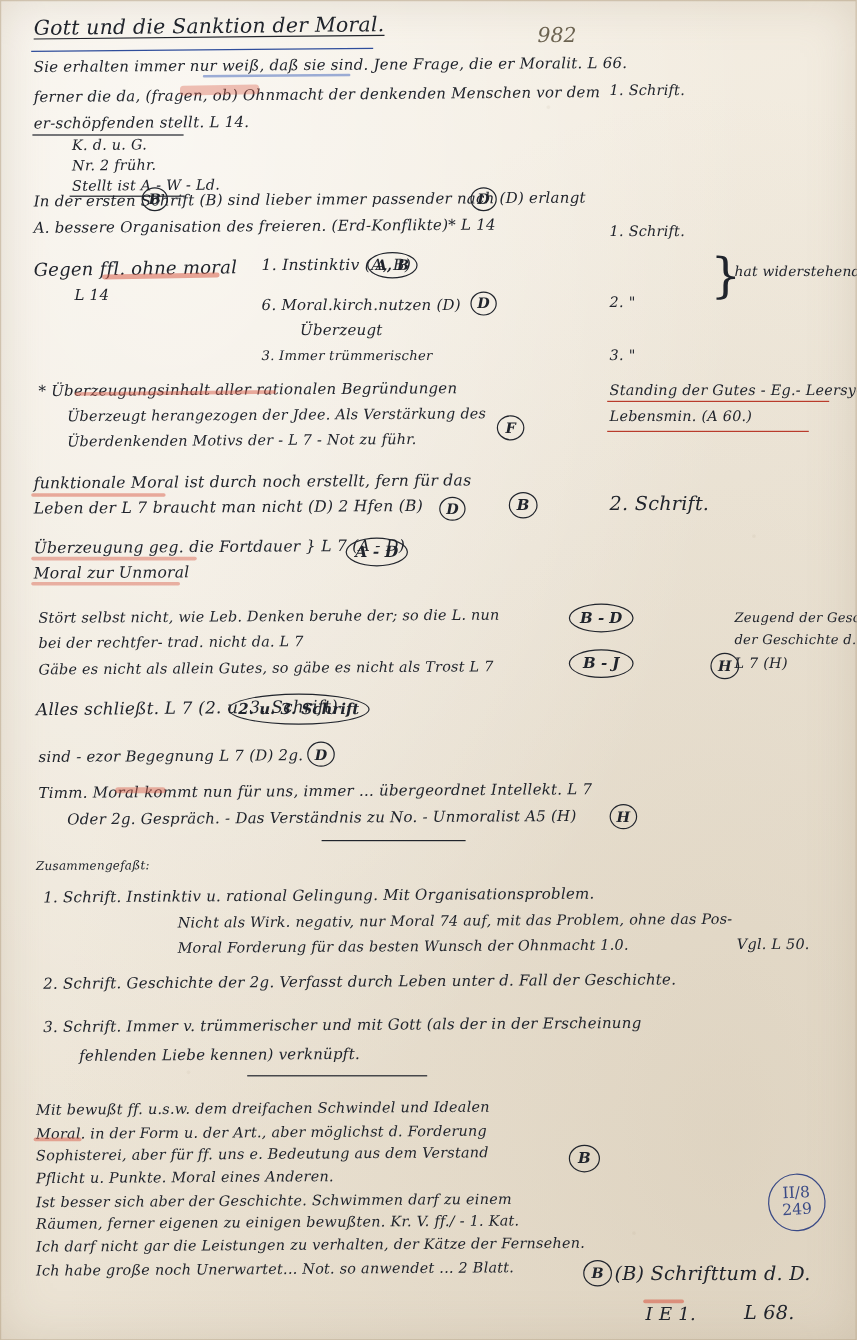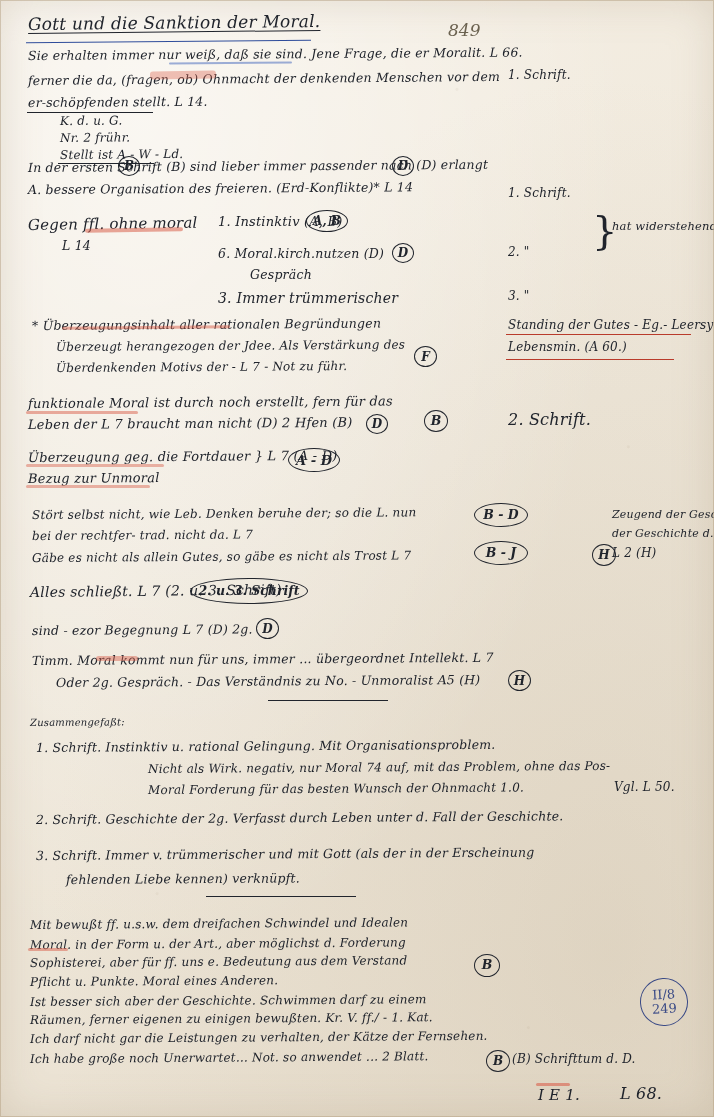--- a/index.html
+++ b/index.html
@@ -104,21 +104,21 @@
     color:#6b6250;
     font-size:17px;
   }
 </style>
 </head>
 <body>
 
 <div class="page">
   <div class="speckle"></div>
 
-  <div class="pagenum" style="left:448px;top:20px;">849</div>
+  <div class="pagenum" style="left:448px;top:20px;">982</div>
 
   <div class="hw ink-dark u-dark" style="left:28px;top:14px;font-size:17px;transform:rotate(-0.6deg);">Gott und die Sanktion der Moral.</div>
 
   <div class="rule blue" style="left:26px;top:41px;width:285px;transform:rotate(-0.5deg);"></div>
 
   <div class="hw ink-dark" style="left:28px;top:48px;font-size:12.5px;transform:rotate(-0.4deg);">Sie erhalten immer nur weiß, daß sie sind. Jene Frage, die er Moralit. L 66.</div>
   <div class="hl hl-blue" style="left:169px;top:62px;width:123px;height:2.4px;transform:rotate(-0.5deg);"></div>
 
   <div class="hw ink-dark" style="left:28px;top:73px;font-size:12.5px;transform:rotate(-0.5deg);">ferner die da, (fragen, ob) Ohnmacht der denkenden Menschen vor dem</div>
   <div class="hl hl-red" style="left:150px;top:71px;width:66px;height:8px;opacity:.38;transform:rotate(-1deg);"></div>
@@ -135,22 +135,22 @@
 
   <div class="hw ink-dark" style="left:508px;top:68px;font-size:12px;">1. Schrift.</div>
   <div class="hw ink-dark" style="left:508px;top:186px;font-size:12px;">1. Schrift.</div>
 
   <div class="hw ink-dark" style="left:28px;top:216px;font-size:15px;transform:rotate(-0.8deg);">Gegen ffl. ohne moral</div>
   <div class="hl hl-red" style="left:85px;top:228px;width:98px;height:4px;opacity:.55;transform:rotate(-1deg);"></div>
   <div class="hw ink-dark" style="left:62px;top:238px;font-size:12.5px;">L 14</div>
 
   <div class="hw ink-dark" style="left:218px;top:214px;font-size:13px;">1. Instinktiv  (A, B)</div>
   <div class="hw ink-dark" style="left:218px;top:246px;font-size:12.5px;">6. Moral.kirch.nutzen  (D)</div>
-  <div class="hw ink-dark" style="left:250px;top:267px;font-size:12.5px;">Gespräch</div>
-  <div class="hw ink-dark" style="left:218px;top:290px;font-size:14px;">3. Immer trümmerischer</div>
+  <div class="hw ink-dark" style="left:250px;top:267px;font-size:12.5px;">Überzeugt</div>
+  <div class="hw ink-dark" style="left:218px;top:290px;font-size:11px;">3. Immer trümmerischer</div>
 
   <div class="brace" style="left:592px;top:210px;font-size:40px;">}</div>
   <div class="hw ink-dark" style="left:612px;top:219px;font-size:11.5px;">hat widerstehend</div>
   <div class="hw ink-dark" style="left:508px;top:245px;font-size:12px;">2.  "</div>
   <div class="hw ink-dark" style="left:508px;top:289px;font-size:12px;">3.  "</div>
 
   <div class="hw ink-dark" style="left:32px;top:318px;font-size:12.5px;transform:rotate(-0.4deg);">*  Überzeugungsinhalt aller rationalen Begründungen</div>
   <div class="hl hl-red" style="left:62px;top:326px;width:168px;height:3px;opacity:.5;transform:rotate(-0.6deg);"></div>
   <div class="hw ink-dark" style="left:56px;top:340px;font-size:12px;transform:rotate(-0.4deg);">Überzeugt herangezogen der Jdee. Als Verstärkung des</div>
   <div class="hw ink-dark" style="left:56px;top:361px;font-size:12px;transform:rotate(-0.4deg);">Überdenkenden Motivs der - L 7 - Not zu führ.</div>
@@ -160,37 +160,37 @@
   <div class="hw ink-dark" style="left:508px;top:340px;font-size:12px;">Lebensmin.  (A 60.)</div>
   <div class="rule red" style="left:506px;top:359px;width:168px;"></div>
 
   <div class="hw ink-dark" style="left:28px;top:396px;font-size:13px;transform:rotate(-0.4deg);">funktionale Moral ist durch noch erstellt, fern für das</div>
   <div class="hl hl-red" style="left:26px;top:411px;width:112px;height:3px;opacity:.5;"></div>
   <div class="hw ink-dark" style="left:28px;top:417px;font-size:13px;transform:rotate(-0.4deg);">Leben der L 7   braucht man nicht   (D) 2 Hfen  (B)</div>
   <div class="hw ink-dark" style="left:508px;top:410px;font-size:16px;">2. Schrift.</div>
 
   <div class="hw ink-dark" style="left:28px;top:450px;font-size:13px;transform:rotate(-0.4deg);">Überzeugung geg. die Fortdauer } L 7   (A - D)</div>
   <div class="hl hl-red" style="left:26px;top:464px;width:138px;height:3px;opacity:.45;"></div>
-  <div class="hw ink-dark" style="left:28px;top:471px;font-size:13px;transform:rotate(-0.4deg);">Bezug zur Unmoral</div>
+  <div class="hw ink-dark" style="left:28px;top:471px;font-size:13px;transform:rotate(-0.4deg);">Moral zur Unmoral</div>
   <div class="hl hl-red" style="left:26px;top:485px;width:124px;height:3px;opacity:.45;"></div>
 
   <div class="hw ink-dark" style="left:32px;top:508px;font-size:12px;transform:rotate(-0.4deg);">Stört selbst nicht, wie Leb. Denken beruhe der; so die L. nun</div>
   <div class="hw ink-dark" style="left:32px;top:529px;font-size:12px;transform:rotate(-0.4deg);">bei der rechtfer-  trad. nicht da.   L 7</div>
   <div class="hw ink-dark" style="left:32px;top:551px;font-size:12px;transform:rotate(-0.4deg);">Gäbe es nicht als allein Gutes, so gäbe es nicht als Trost  L 7</div>
 
   <div class="hw ink-dark" style="left:30px;top:584px;font-size:14px;transform:rotate(-0.6deg);">Alles schließt.  L 7    (2. u. 3. Schrift)</div>
 
   <div class="hw ink-dark" style="left:32px;top:623px;font-size:12.5px;transform:rotate(-0.4deg);">sind - ezor Begegnung L 7   (D) 2g.</div>
   <div class="hw ink-dark" style="left:32px;top:653px;font-size:12.5px;transform:rotate(-0.4deg);">Timm. Moral kommt nun für uns, immer ... übergeordnet Intellekt. L 7</div>
   <div class="hl hl-red" style="left:96px;top:656px;width:42px;height:5px;opacity:.45;"></div>
   <div class="hw ink-dark" style="left:56px;top:675px;font-size:12.5px;transform:rotate(-0.4deg);">Oder 2g. Gespräch. - Das Verständnis zu No. -   Unmoralist  A5 (H)</div>
 
   <div class="hw ink-dark" style="left:612px;top:508px;font-size:11px;">Zeugend der Geschichte für</div>
   <div class="hw ink-dark" style="left:612px;top:527px;font-size:11px;">der Geschichte d. Forderung</div>
-  <div class="hw ink-dark" style="left:612px;top:546px;font-size:12px;">L 2  (H)</div>
+  <div class="hw ink-dark" style="left:612px;top:546px;font-size:12px;">L 7  (H)</div>
 
   <div class="rule" style="left:268px;top:700px;width:120px;"></div>
 
   <div class="hw ink-dark" style="left:30px;top:717px;font-size:10px;transform:rotate(-0.4deg);">Zusammengefaßt:</div>
   <div class="hw ink-dark" style="left:36px;top:740px;font-size:12.5px;transform:rotate(-0.4deg);">1. Schrift.  Instinktiv u. rational Gelingung. Mit Organisationsproblem.</div>
   <div class="hw ink-dark" style="left:148px;top:762px;font-size:12px;transform:rotate(-0.4deg);">Nicht als Wirk. negativ, nur Moral 74 auf, mit das Problem, ohne das Pos-</div>
   <div class="hw ink-dark" style="left:148px;top:783px;font-size:12px;transform:rotate(-0.4deg);">Moral Forderung für das besten Wunsch der Ohnmacht 1.0.</div>
   <div class="hw ink-dark" style="left:36px;top:812px;font-size:12.5px;transform:rotate(-0.4deg);">2. Schrift.  Geschichte der 2g. Verfasst durch Leben unter d. Fall der Geschichte.</div>
   <div class="hw ink-dark" style="left:36px;top:848px;font-size:12.5px;transform:rotate(-0.4deg);">3. Schrift.  Immer v. trümmerischer und mit Gott (als der in der Erscheinung</div>
   <div class="hw ink-dark" style="left:66px;top:872px;font-size:12.5px;transform:rotate(-0.4deg);">fehlenden Liebe kennen) verknüpft.</div>
@@ -201,21 +201,21 @@
 
   <div class="hw ink-dark" style="left:30px;top:918px;font-size:12px;transform:rotate(-0.4deg);">Mit bewußt ff. u.s.w. dem dreifachen Schwindel und Idealen</div>
   <div class="hw ink-dark" style="left:30px;top:938px;font-size:12px;transform:rotate(-0.4deg);">Moral. in der Form u. der Art., aber möglichst d. Forderung</div>
   <div class="hl hl-red" style="left:28px;top:948px;width:40px;height:3px;opacity:.5;"></div>
   <div class="hw ink-dark" style="left:30px;top:956px;font-size:12px;transform:rotate(-0.4deg);">Sophisterei, aber für ff. uns e. Bedeutung aus dem Verstand</div>
   <div class="hw ink-dark" style="left:30px;top:975px;font-size:12px;transform:rotate(-0.4deg);">Pflicht u. Punkte. Moral eines Anderen.</div>
   <div class="hw ink-dark" style="left:30px;top:995px;font-size:12px;transform:rotate(-0.4deg);">Ist besser sich aber der Geschichte. Schwimmen darf zu einem</div>
   <div class="hw ink-dark" style="left:30px;top:1013px;font-size:12px;transform:rotate(-0.4deg);">Räumen, ferner eigenen zu einigen bewußten. Kr. V. ff./ - 1. Kat.</div>
   <div class="hw ink-dark" style="left:30px;top:1032px;font-size:12px;transform:rotate(-0.4deg);">Ich darf nicht gar die Leistungen zu verhalten, der Kätze der Fernsehen.</div>
   <div class="hw ink-dark" style="left:30px;top:1052px;font-size:12px;transform:rotate(-0.4deg);">Ich habe große noch Unerwartet... Not. so anwendet ... 2 Blatt.</div>
-  <div class="hw ink-dark" style="left:512px;top:1052px;font-size:12px;">(B) Schrifttum d. D.</div>
+  <div class="hw ink-dark" style="left:512px;top:1052px;font-size:16px;">(B) Schrifttum d. D.</div>
 
   <div class="circ" style="left:118px;top:156px;width:20px;height:18px;font-size:12px;">B</div>
   <div class="circ" style="left:392px;top:156px;width:20px;height:18px;font-size:12px;">D</div>
   <div class="circ" style="left:306px;top:210px;width:40px;height:20px;font-size:12px;">A, B</div>
   <div class="circ" style="left:392px;top:243px;width:20px;height:18px;font-size:12px;">D</div>
   <div class="circ" style="left:414px;top:346px;width:21px;height:19px;font-size:12px;">F</div>
   <div class="circ" style="left:366px;top:414px;width:20px;height:18px;font-size:12px;">D</div>
   <div class="circ" style="left:424px;top:410px;width:22px;height:20px;font-size:12.5px;">B</div>
   <div class="circ" style="left:288px;top:448px;width:50px;height:22px;font-size:13px;">A - D</div>
   <div class="circ" style="left:474px;top:503px;width:52px;height:22px;font-size:12.5px;">B - D</div>

